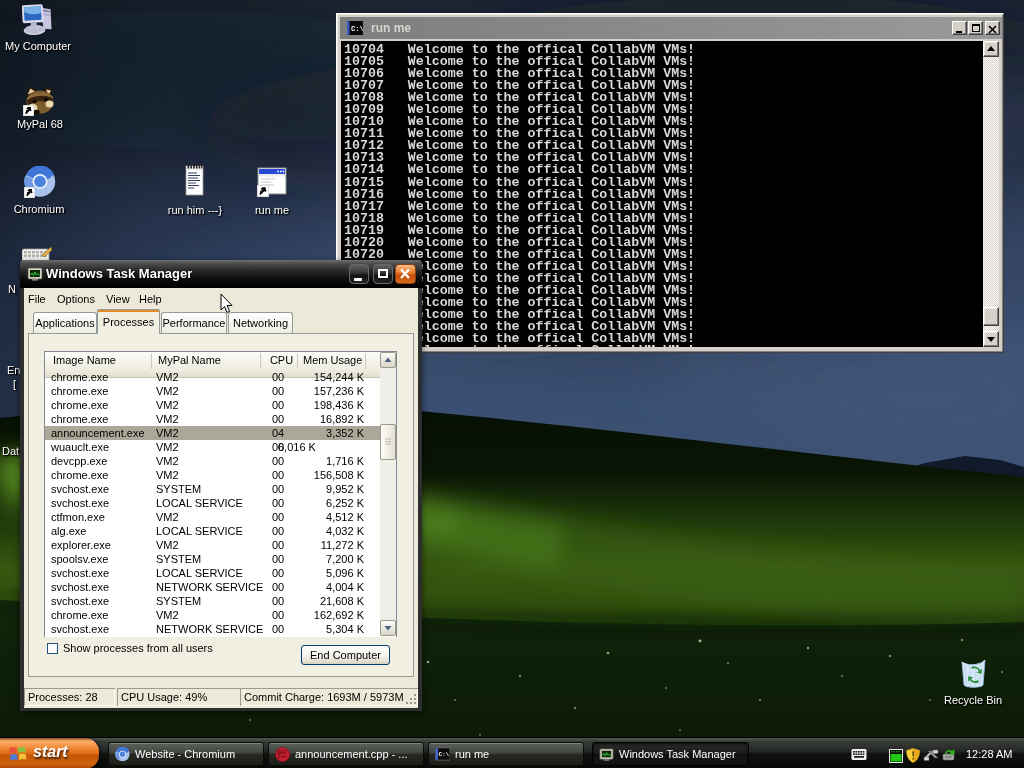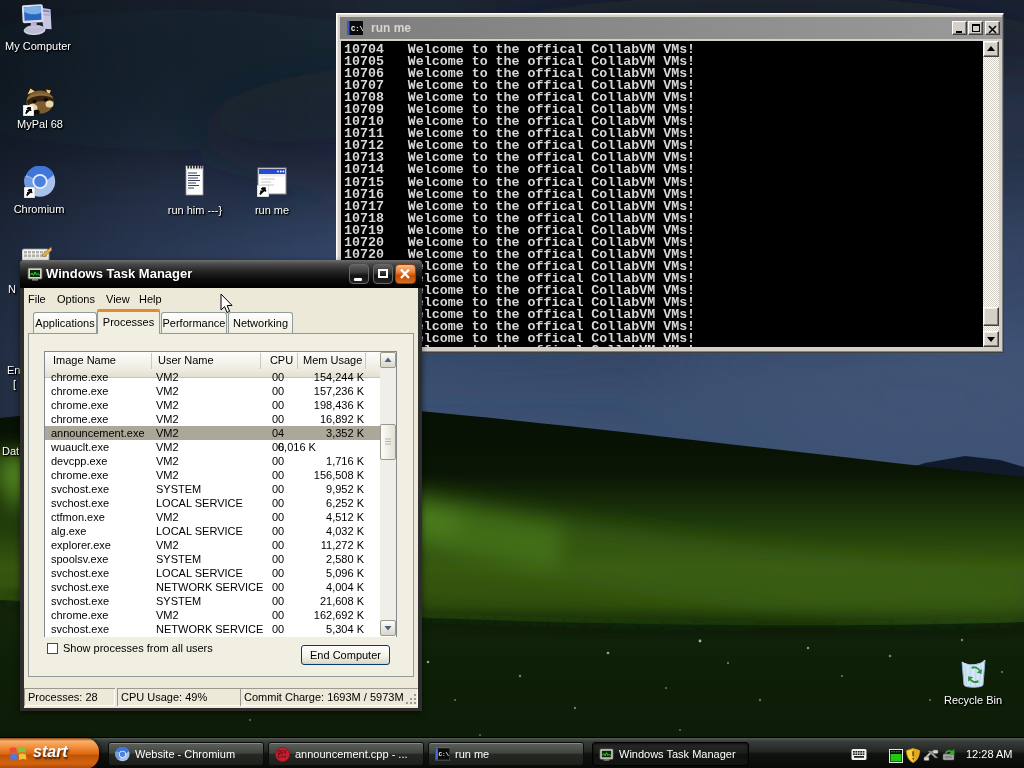--- a/index.html
+++ b/index.html
@@ -316,21 +316,21 @@
   <span class="abs" style="left:115px;top:5px;">Help</span>
   <div class="abs" style="left:4px;top:45px;width:386px;height:344px;border:1px solid #919B9C;background:#F1EFE2;"></div>
   <div class="abs" style="left:9px;top:24px;width:64px;height:21px;background:linear-gradient(#fefefe,#f0eee0);border:1px solid #919B9C;border-bottom:none;border-radius:3px 3px 0 0;text-align:center;padding-top:4px;">Applications</div>
   <div class="abs" style="left:73px;top:21px;width:63px;height:25px;background:#F1EFE2;border:1px solid #919B9C;border-bottom:none;border-radius:3px 3px 0 0;text-align:center;padding-top:6px;box-shadow:inset 0 2px 0 #E68B2C;border-radius:2px 2px 0 0;z-index:2;">Processes</div>
   <div class="abs" style="left:137px;top:24px;width:66px;height:21px;background:linear-gradient(#fefefe,#f0eee0);border:1px solid #919B9C;border-bottom:none;border-radius:3px 3px 0 0;text-align:center;padding-top:4px;">Performance</div>
   <div class="abs" style="left:204px;top:24px;width:65px;height:21px;background:linear-gradient(#fefefe,#f0eee0);border:1px solid #919B9C;border-bottom:none;border-radius:3px 3px 0 0;text-align:center;padding-top:4px;">Networking</div>
  </div>
  <div class="abs" style="left:24px;top:91px;width:353px;height:286px;border:1px solid #828790;background:#fff;overflow:hidden;"></div>
  <div class="abs" style="left:25px;top:92px;width:351px;height:26px;background:linear-gradient(#fdfdfb,#eeece0 70%,#e2dfd0);border-bottom:1px solid #c9c5b5;">
   <span class="abs" style="left:8px;top:2px;">Image Name</span>
-  <span class="abs" style="left:113px;top:2px;">User Name</span>
+  <span class="abs" style="left:113px;top:2px;">MyPal Name</span>
   <span class="abs" style="left:219px;top:2px;width:35px;text-align:center;">CPU</span>
   <span class="abs" style="left:258px;top:2px;">Mem Usage</span>
   <div class="abs" style="left:106px;top:1px;width:1px;height:16px;background:#cdc9ba;"></div>
   <div class="abs" style="left:215px;top:1px;width:1px;height:16px;background:#cdc9ba;"></div>
   <div class="abs" style="left:252px;top:1px;width:1px;height:16px;background:#cdc9ba;"></div>
   <div class="abs" style="left:320px;top:1px;width:1px;height:16px;background:#cdc9ba;"></div>
  </div>
 <div class="abs" style="left:25px;top:110px;width:351px;height:14px;font-size:11px;color:#000;">
         <span class="abs" style="left:6px;top:1px;">chrome.exe</span>
         <span class="abs" style="left:111px;top:1px;">VM2</span>
@@ -406,21 +406,21 @@
 <div class="abs" style="left:25px;top:278px;width:351px;height:14px;font-size:11px;color:#000;">
         <span class="abs" style="left:6px;top:1px;">explorer.exe</span>
         <span class="abs" style="left:111px;top:1px;">VM2</span>
         <span class="abs" style="left:213px;top:1px;width:40px;text-align:center;">00</span>
         <span class="abs" style="left:233px;top:1px;width:86px;text-align:right;">11,272 K</span>
       </div>
 <div class="abs" style="left:25px;top:292px;width:351px;height:14px;font-size:11px;color:#000;">
         <span class="abs" style="left:6px;top:1px;">spoolsv.exe</span>
         <span class="abs" style="left:111px;top:1px;">SYSTEM</span>
         <span class="abs" style="left:213px;top:1px;width:40px;text-align:center;">00</span>
-        <span class="abs" style="left:233px;top:1px;width:86px;text-align:right;">2,580 K</span>
+        <span class="abs" style="left:233px;top:1px;width:86px;text-align:right;">7,200 K</span>
       </div>
 <div class="abs" style="left:25px;top:306px;width:351px;height:14px;font-size:11px;color:#000;">
         <span class="abs" style="left:6px;top:1px;">svchost.exe</span>
         <span class="abs" style="left:111px;top:1px;">LOCAL SERVICE</span>
         <span class="abs" style="left:213px;top:1px;width:40px;text-align:center;">00</span>
         <span class="abs" style="left:233px;top:1px;width:86px;text-align:right;">5,096 K</span>
       </div>
 <div class="abs" style="left:25px;top:320px;width:351px;height:14px;font-size:11px;color:#000;">
         <span class="abs" style="left:6px;top:1px;">svchost.exe</span>
         <span class="abs" style="left:111px;top:1px;">NETWORK SERVICE</span>

